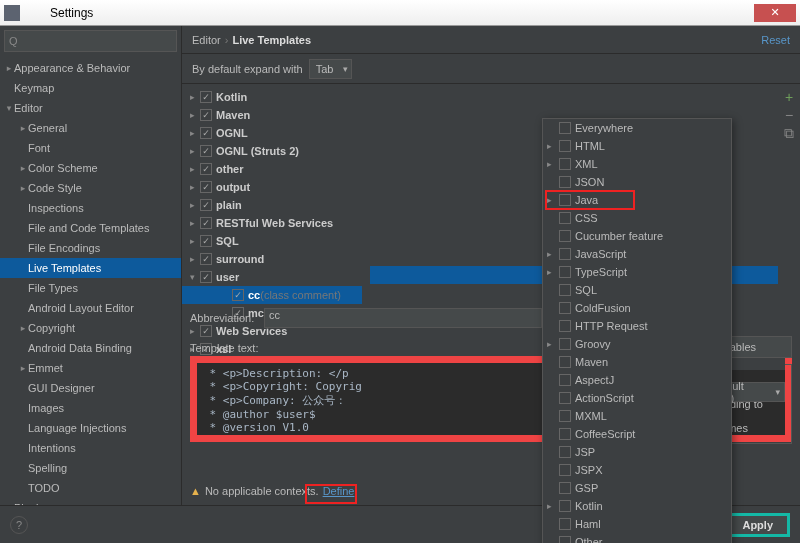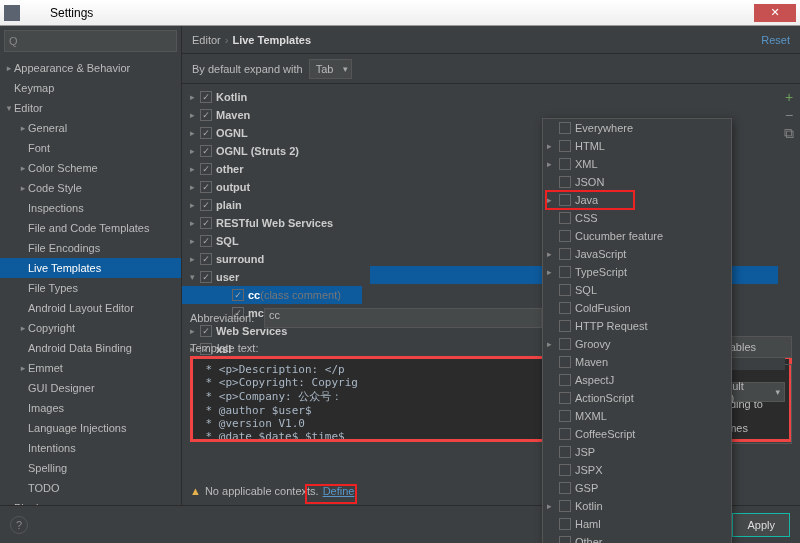--- a/index.html
+++ b/index.html
@@ -53,21 +53,21 @@
 .popup .lbl { color:#bbb; }
 .popup .hl { position:absolute; border:2px solid #e22; pointer-events:none; }
 
 
 .edit-panel { position:absolute; left:8px; bottom:4px; right:8px; top:280px; }
 .abbr-row { display:flex; align-items:center; height:24px; }
 .abbr-row .lbl { width:74px; }
 .abbr-row .inp { flex:1; height:20px; background:#45494a; border:1px solid #555; padding:0 4px; }
 .abbr-row .gap { width:250px; }
 .tmpl-lbl { margin-top:12px; }
-.tmpl-box { height:86px; background:#2b2b2b; border:3px solid #ef4444; margin-top:2px; padding:4px 6px; font-family:monospace; color:#a9b7c6; white-space:pre; overflow:auto; }
+.tmpl-box { height:86px; background:#2b2b2b; border:7px solid #ef4444; margin-top:2px; padding:4px 6px; font-family:monospace; color:#a9b7c6; white-space:pre; overflow:auto; }
 .side-btns { position:absolute; right:0; top:30px; width:138px; }
 .side-btns .btn { height:22px; border:1px solid #555; background:#45494a; display:flex; align-items:center; justify-content:center; color:#bbb; margin-bottom:4px; }
 .opts { position:absolute; right:0; top:58px; width:160px; border:1px solid #555; padding:6px; }
 .opts .ttl { position:relative; top:-13px; background:#3c3f41; padding:0 4px; color:#bbb; }
 .opts .row { display:flex; align-items:center; height:18px; }
 .opts .chk { width:12px; height:12px; border:1px solid #666; margin-right:4px; display:flex; align-items:center; justify-content:center; font-size:9px; }
 .opts .chk.on::after { content:"✓"; color:#aaa; }
 .warn-row { position:absolute; left:0; bottom:0; display:flex; align-items:center; height:20px; }
 .warn-row .ico { color:#e6b24d; margin-right:4px; }
 .warn-row .txt { color:#bbb; }
@@ -76,21 +76,21 @@
 
 
 .actions { position:absolute; right:2px; top:62px; width:18px; }
 .actions .a { height:18px; display:flex; align-items:center; justify-content:center; color:#6e9e5b; font-size:14px; }
 .actions .a.minus { color:#888; }
 
 
 .bottom { position:absolute; left:0; right:0; bottom:0; height:38px; border-top:1px solid #2b2b2b; display:flex; align-items:center; padding:0 10px; }
 .bottom .help { width:18px; height:18px; border:1px solid #555; border-radius:9px; display:flex; align-items:center; justify-content:center; color:#888; }
 .bottom .btns { margin-left:auto; display:flex; gap:6px; }
-.bottom .btn { height:24px; padding:0 14px; background:#45494a; border:1px solid #14b8a6; display:flex; align-items:center; justify-content:center; color:#ddd; }
+.bottom .btn { height:24px; padding:0 14px; background:#45494a; border:3px solid #14b8a6; display:flex; align-items:center; justify-content:center; color:#ddd;font-weight:bold; }
 .bottom .btn.primary { background:#365880; border-color:#4b6eaf; }
 
 
 .band { position:absolute; left:188px; right:22px; top:240px; height:18px; background:#0d5a9c; z-index:0; }
 </style>
 </head>
 <body>
 
 <div class="titlebar">
   <div class="icon"></div>

